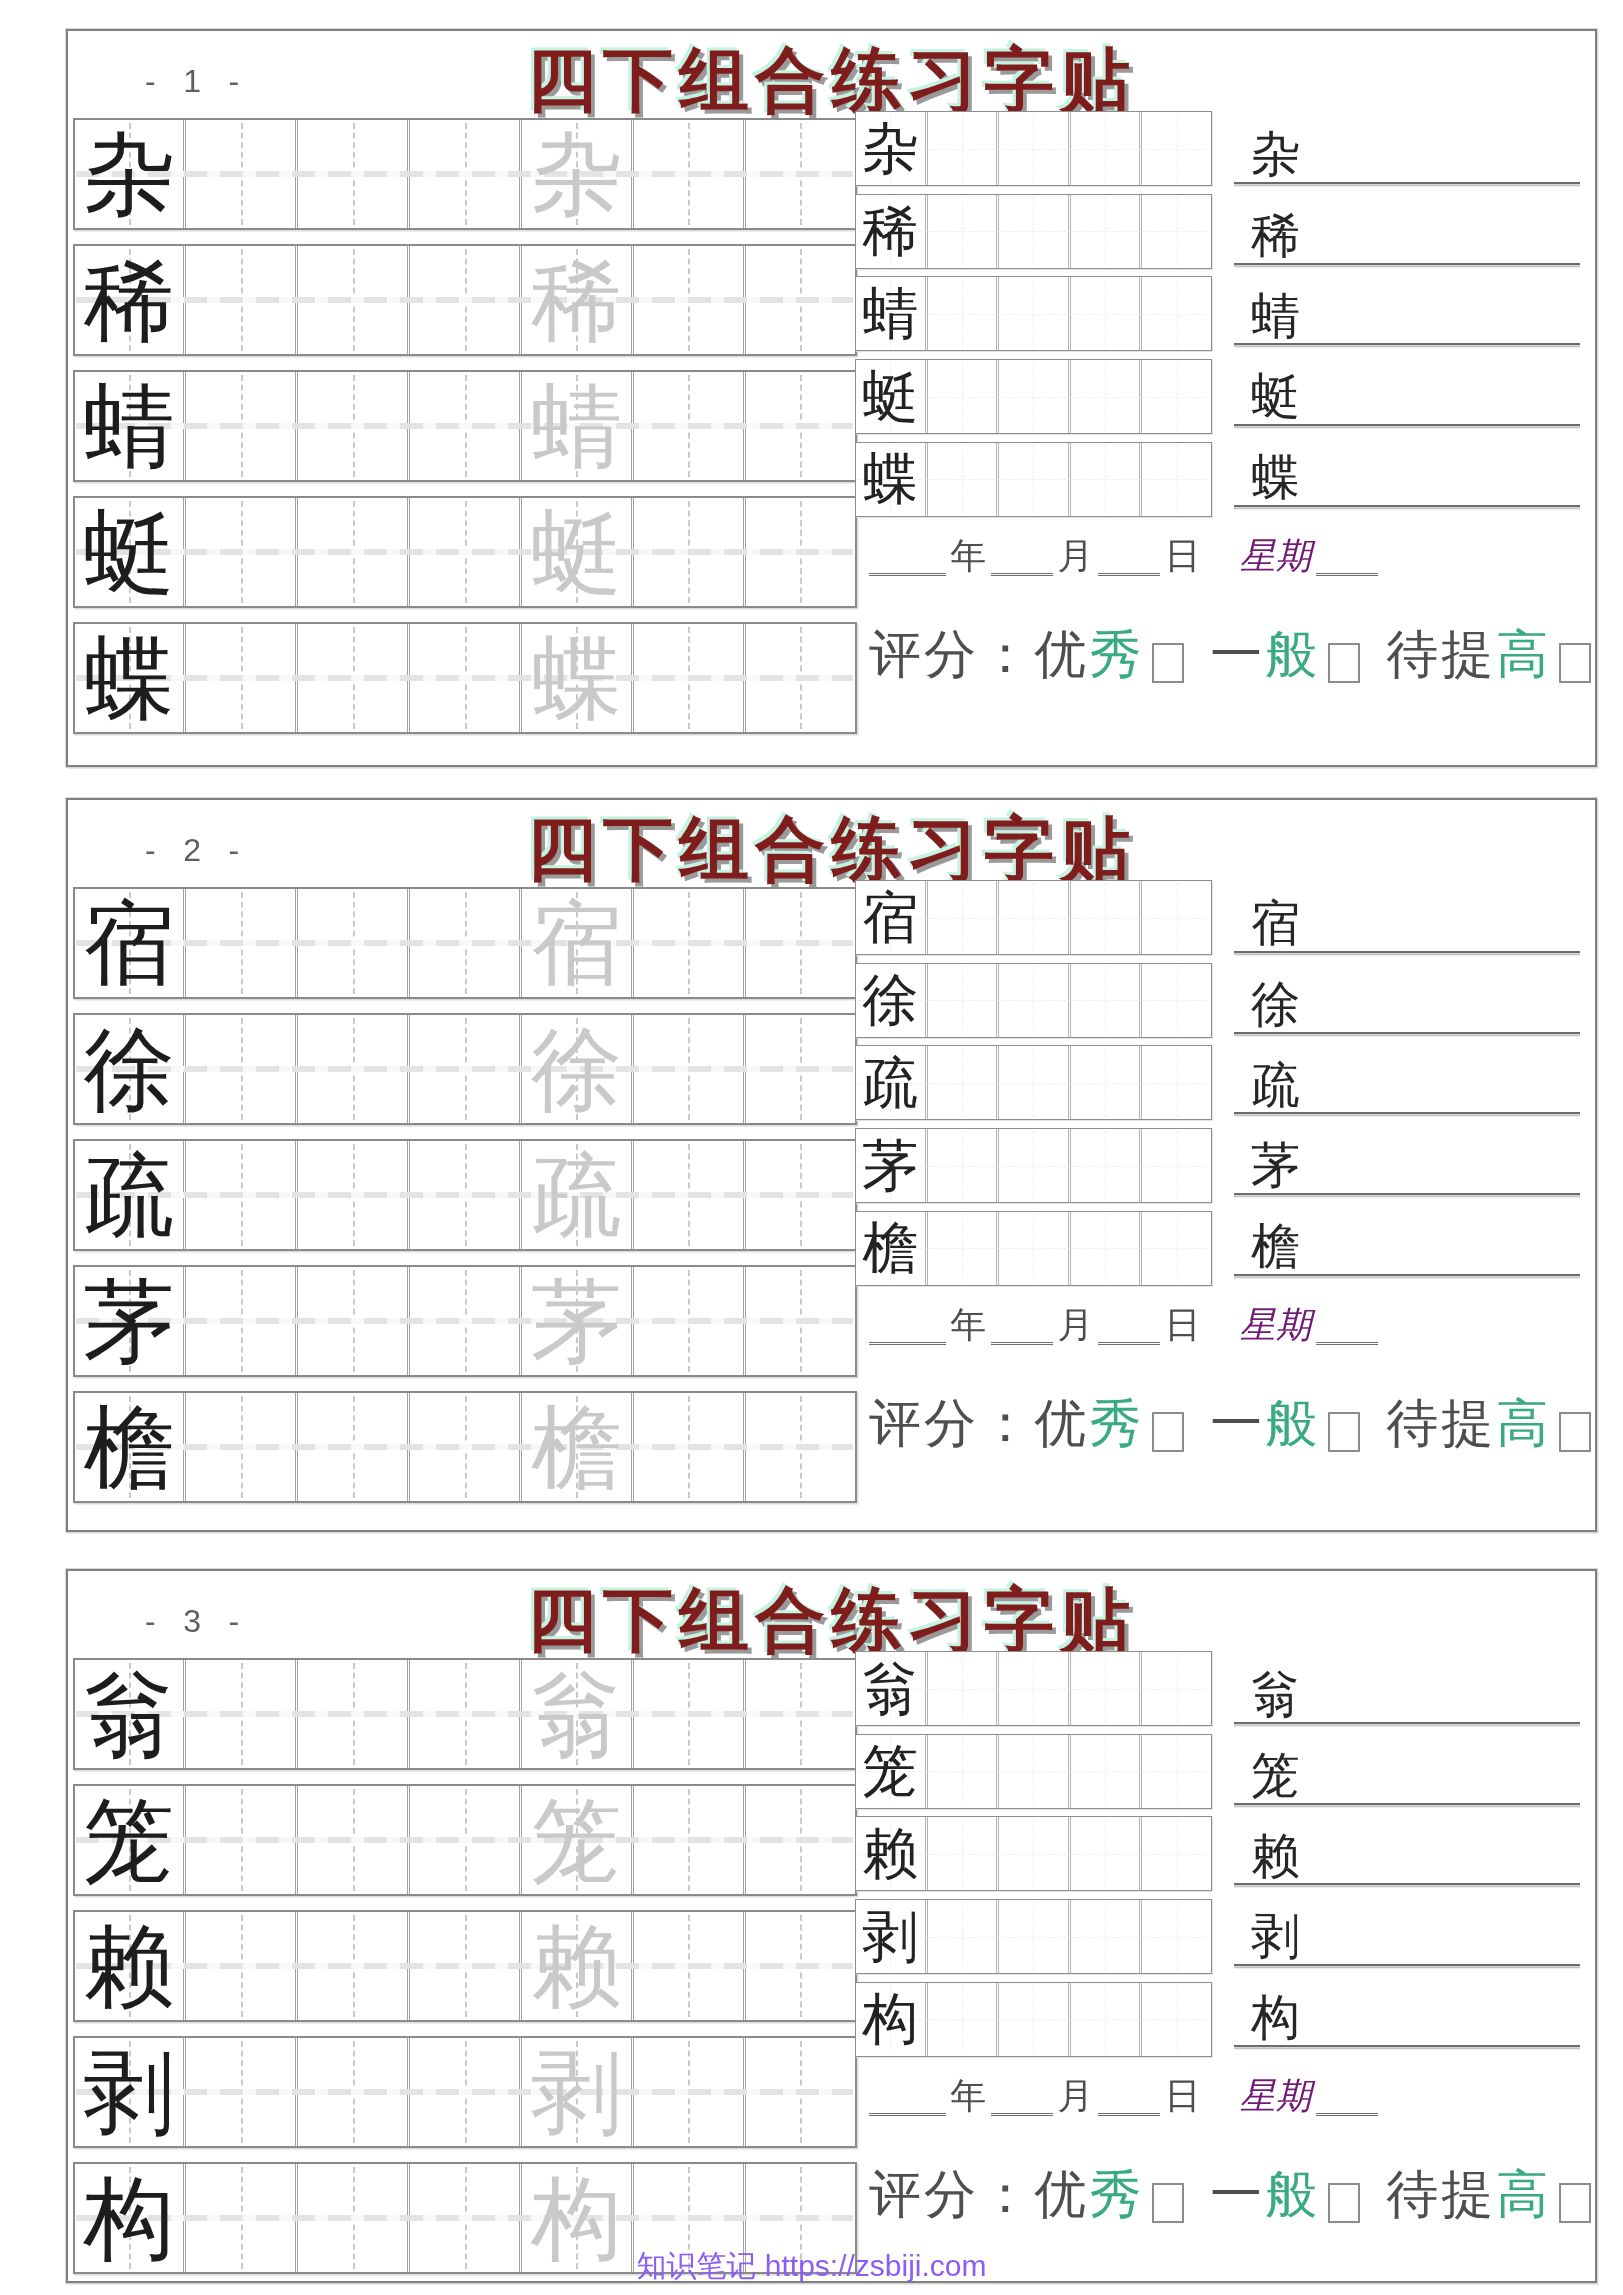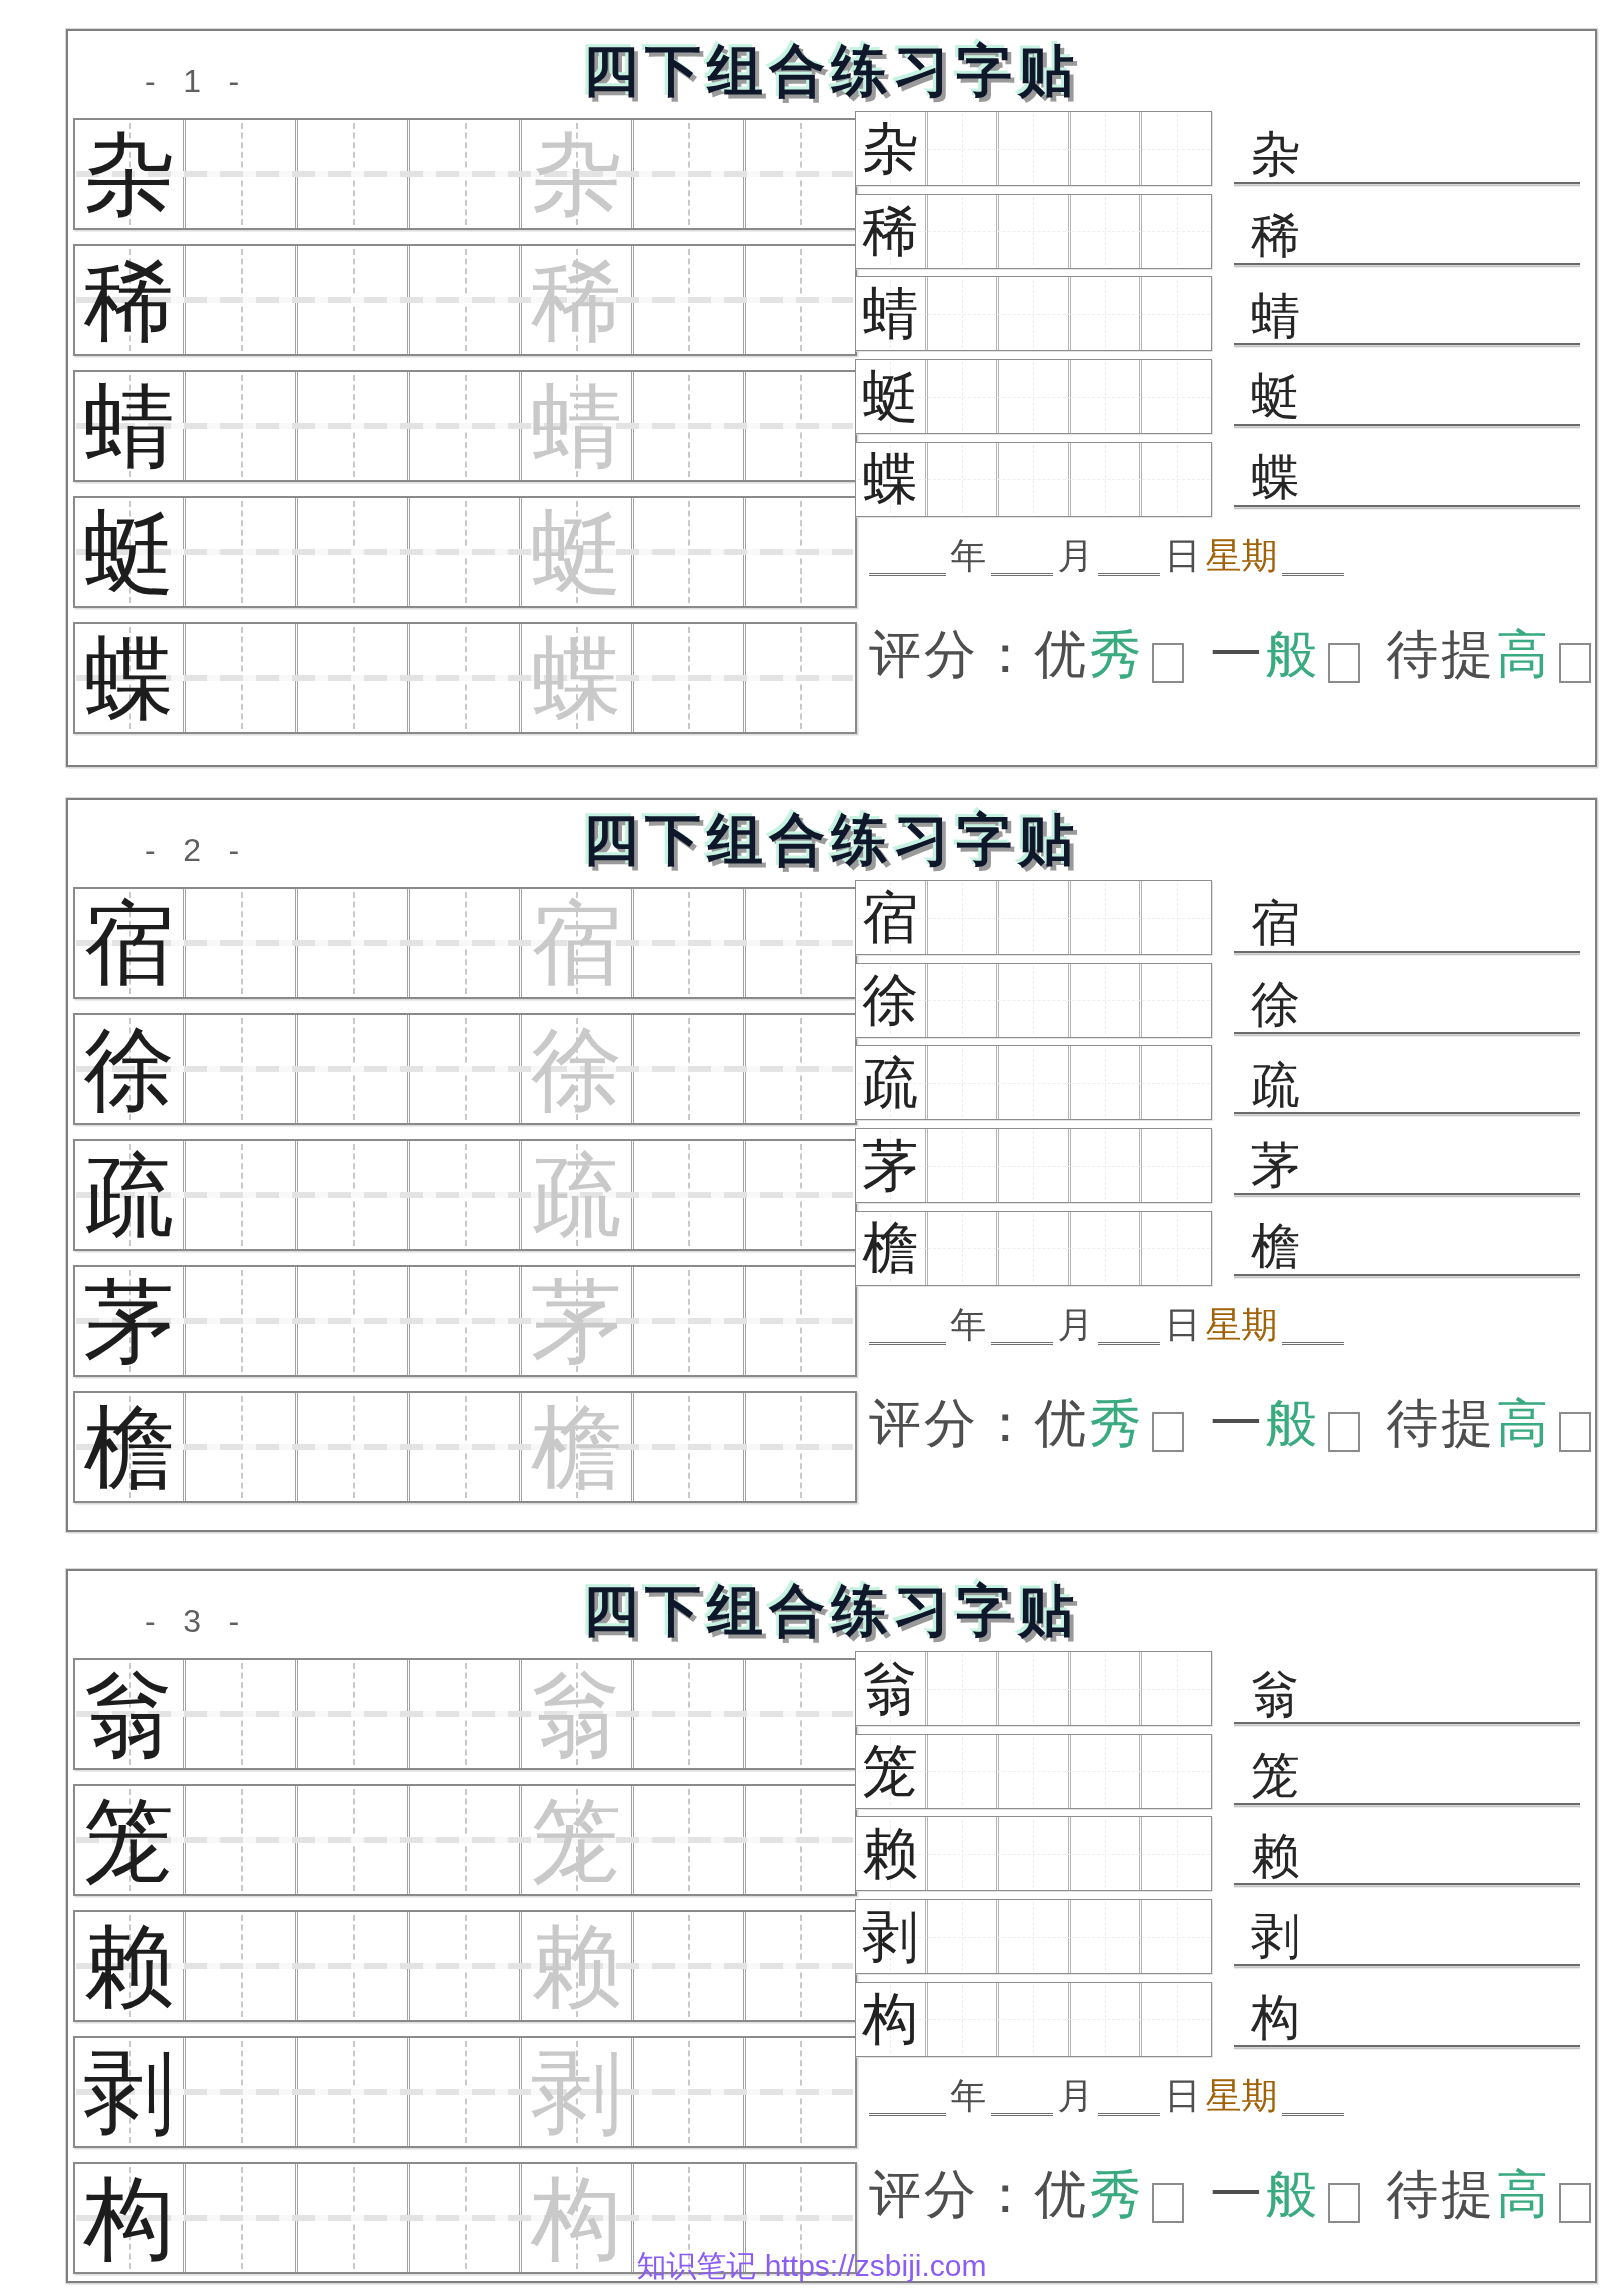--- a/index.html
+++ b/index.html
@@ -22,22 +22,22 @@
   .card-2{top:798px;height:730px;}
   .card-3{top:1569px;height:710px;}
 
   .page-num{
     position:absolute;left:77px;top:32px;
     font-size:32px;color:#5f5f5f;letter-spacing:9.3px;white-space:nowrap;
   }
   .title{
     position:absolute;left:0;right:0;top:3.1px;margin:0;
     text-align:center;
-    font-size:56px;font-weight:bold;letter-spacing:6.2px;
-    color:#0f172a;
+    font-size:70px;font-weight:bold;letter-spacing:6.2px;
+    color:#7f1d1d;
     text-shadow:-3.1px -3.1px 0 #c6f2e1, 3.9px 3.9px 0 #9a9a9a;
     white-space:nowrap;
   }
 
   
   .practice-area{position:absolute;left:4.6px;top:87px;width:784px;}
   .practice-row{
     position:relative;height:108px;margin-bottom:14px;
     border:2.3px solid #8a8a8a;box-shadow:1.5px 1.5px 0 #dcdcdc;
     display:flex;background:#fff;
@@ -92,21 +92,21 @@
   }
 
   
   .date-line{
     position:absolute;left:796px;top:501px;width:719px;
     font-size:36px;color:#4e4e4e;white-space:nowrap;
   }
   .u{display:inline-block;height:34px;border-bottom:3.1px double #6e6e6e;
      vertical-align:-7.7px;margin:0 4.6px;}
   .u100{width:77px;} .u80{width:62px;}
-  .week{color:#a16207;margin-left:5px;}
+  .week{color:#701a75;margin-left:39px;font-style:italic;}
 
   
   .rating-line{
     position:absolute;left:801px;top:589px;
     font-size:52px;color:#4e4e4e;letter-spacing:3.1px;white-space:nowrap;
   }
   .accent{color:#3aaa80;}
   .checkbox{
     display:inline-block;width:28px;height:36px;
     border:2.3px solid #8c8c8c;background:#fff;

